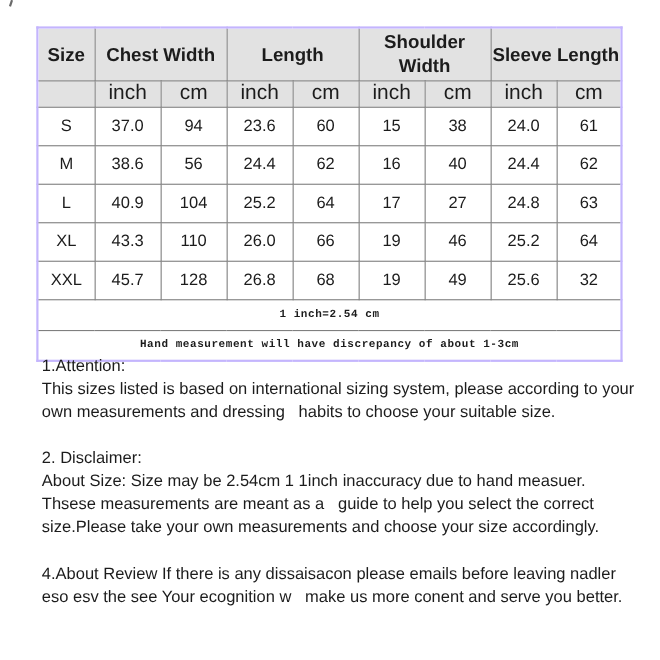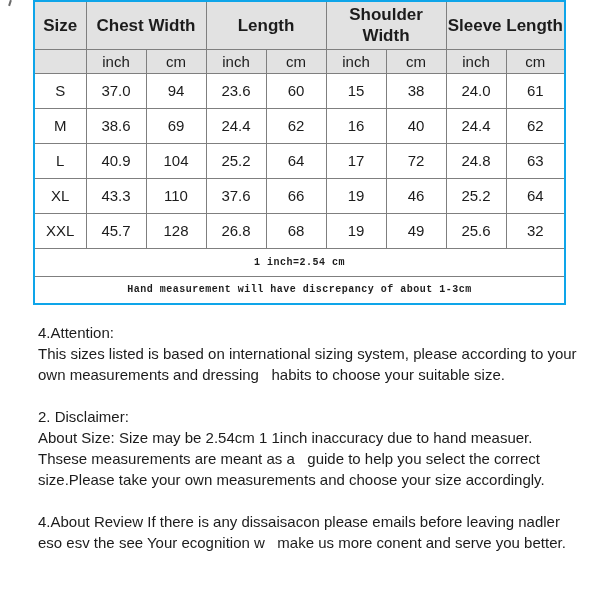--- a/index.html
+++ b/index.html
@@ -5,34 +5,34 @@
   * { margin: 0; padding: 0; box-sizing: border-box; }
   html, body { width: 600px; height: 600px; background: #ffffff; overflow: hidden; }
   body { font-family: "Liberation Sans", sans-serif; color: #1c1c1c; position: relative; }
 
   .stray-mark {
     position: absolute; left: 9px; top: 0; width: 2px; height: 6px;
     background: #6a6a6a; transform: rotate(18deg);
   }
 
   table.size-chart {
-    position: absolute; left: 33px; top: 0; width: 531px;
+    position: absolute; left: 33px; top: 24px; width: 531px;
     border-collapse: collapse; table-layout: fixed;
-    border: 2px solid #0ea5e9;
+    border: 2px solid #c4b5fd;
   }
   table.size-chart td, table.size-chart th {
     border: 1px solid #7f7f7f;
     text-align: center; vertical-align: middle;
     font-size: 15px; font-weight: normal;
     overflow: hidden; white-space: nowrap;
   }
   tr.head-row    { height: 48px; }
   tr.head-row th { background: #e2e2e2; font-size: 17px; font-weight: bold; line-height: 1.25; white-space: normal; }
   tr.unit-row    { height: 24px; }
-  tr.unit-row td { background: #e2e2e2; font-size: 15px; }
+  tr.unit-row td { background: #e2e2e2; font-size: 19px; }
   tr.data-row    { height: 35px; }
   tr.note-row    { height: 28px; }
   tr.note-row td {
     font-family: "Liberation Mono", "DejaVu Sans Mono", monospace;
     font-weight: bold; font-size: 10px; letter-spacing: 0.5px;
   }
 
   .text-block {
     position: absolute; left: 38px; top: 322px; width: 540px;
     font-size: 15px; line-height: 21px;
@@ -85,44 +85,44 @@
       <td>23.6</td>
       <td>60</td>
       <td>15</td>
       <td>38</td>
       <td>24.0</td>
       <td>61</td>
     </tr>
     <tr class="data-row">
       <td>M</td>
       <td>38.6</td>
-      <td>69</td>
+      <td>56</td>
       <td>24.4</td>
       <td>62</td>
       <td>16</td>
       <td>40</td>
       <td>24.4</td>
       <td>62</td>
     </tr>
     <tr class="data-row">
       <td>L</td>
       <td>40.9</td>
       <td>104</td>
       <td>25.2</td>
       <td>64</td>
       <td>17</td>
-      <td>72</td>
+      <td>27</td>
       <td>24.8</td>
       <td>63</td>
     </tr>
     <tr class="data-row">
       <td>XL</td>
       <td>43.3</td>
       <td>110</td>
-      <td>37.6</td>
+      <td>26.0</td>
       <td>66</td>
       <td>19</td>
       <td>46</td>
       <td>25.2</td>
       <td>64</td>
     </tr>
     <tr class="data-row">
       <td>XXL</td>
       <td>45.7</td>
       <td>128</td>
@@ -138,21 +138,21 @@
       <td colspan="9">1 inch=2.54 cm</td>
     </tr>
     <tr class="note-row">
       <td colspan="9">Hand measurement will have discrepancy of about 1-3cm</td>
     </tr>
   </tbody>
 </table>
 
 <div class="text-block">
   <div class="para">
-    <div class="p-title">4.Attention:</div>
+    <div class="p-title">1.Attention:</div>
     <div class="p-body">This sizes listed is based on international sizing system, please according to your own measurements and dressing   habits to choose your suitable size.</div>
   </div>
   <div class="para">
     <div class="p-title">2. Disclaimer:</div>
     <div class="p-body">About Size: Size may be 2.54cm 1 1inch inaccuracy due to hand measuer. Thsese measurements are meant as a   guide to help you select the correct size.Please take your own measurements and choose your size accordingly.</div>
   </div>
   <div class="para">
     <div class="p-body">4.About Review If there is any dissaisacon please emails before leaving nadler eso esv the see Your ecognition w   make us more conent and serve you better.</div>
   </div>
 </div>

